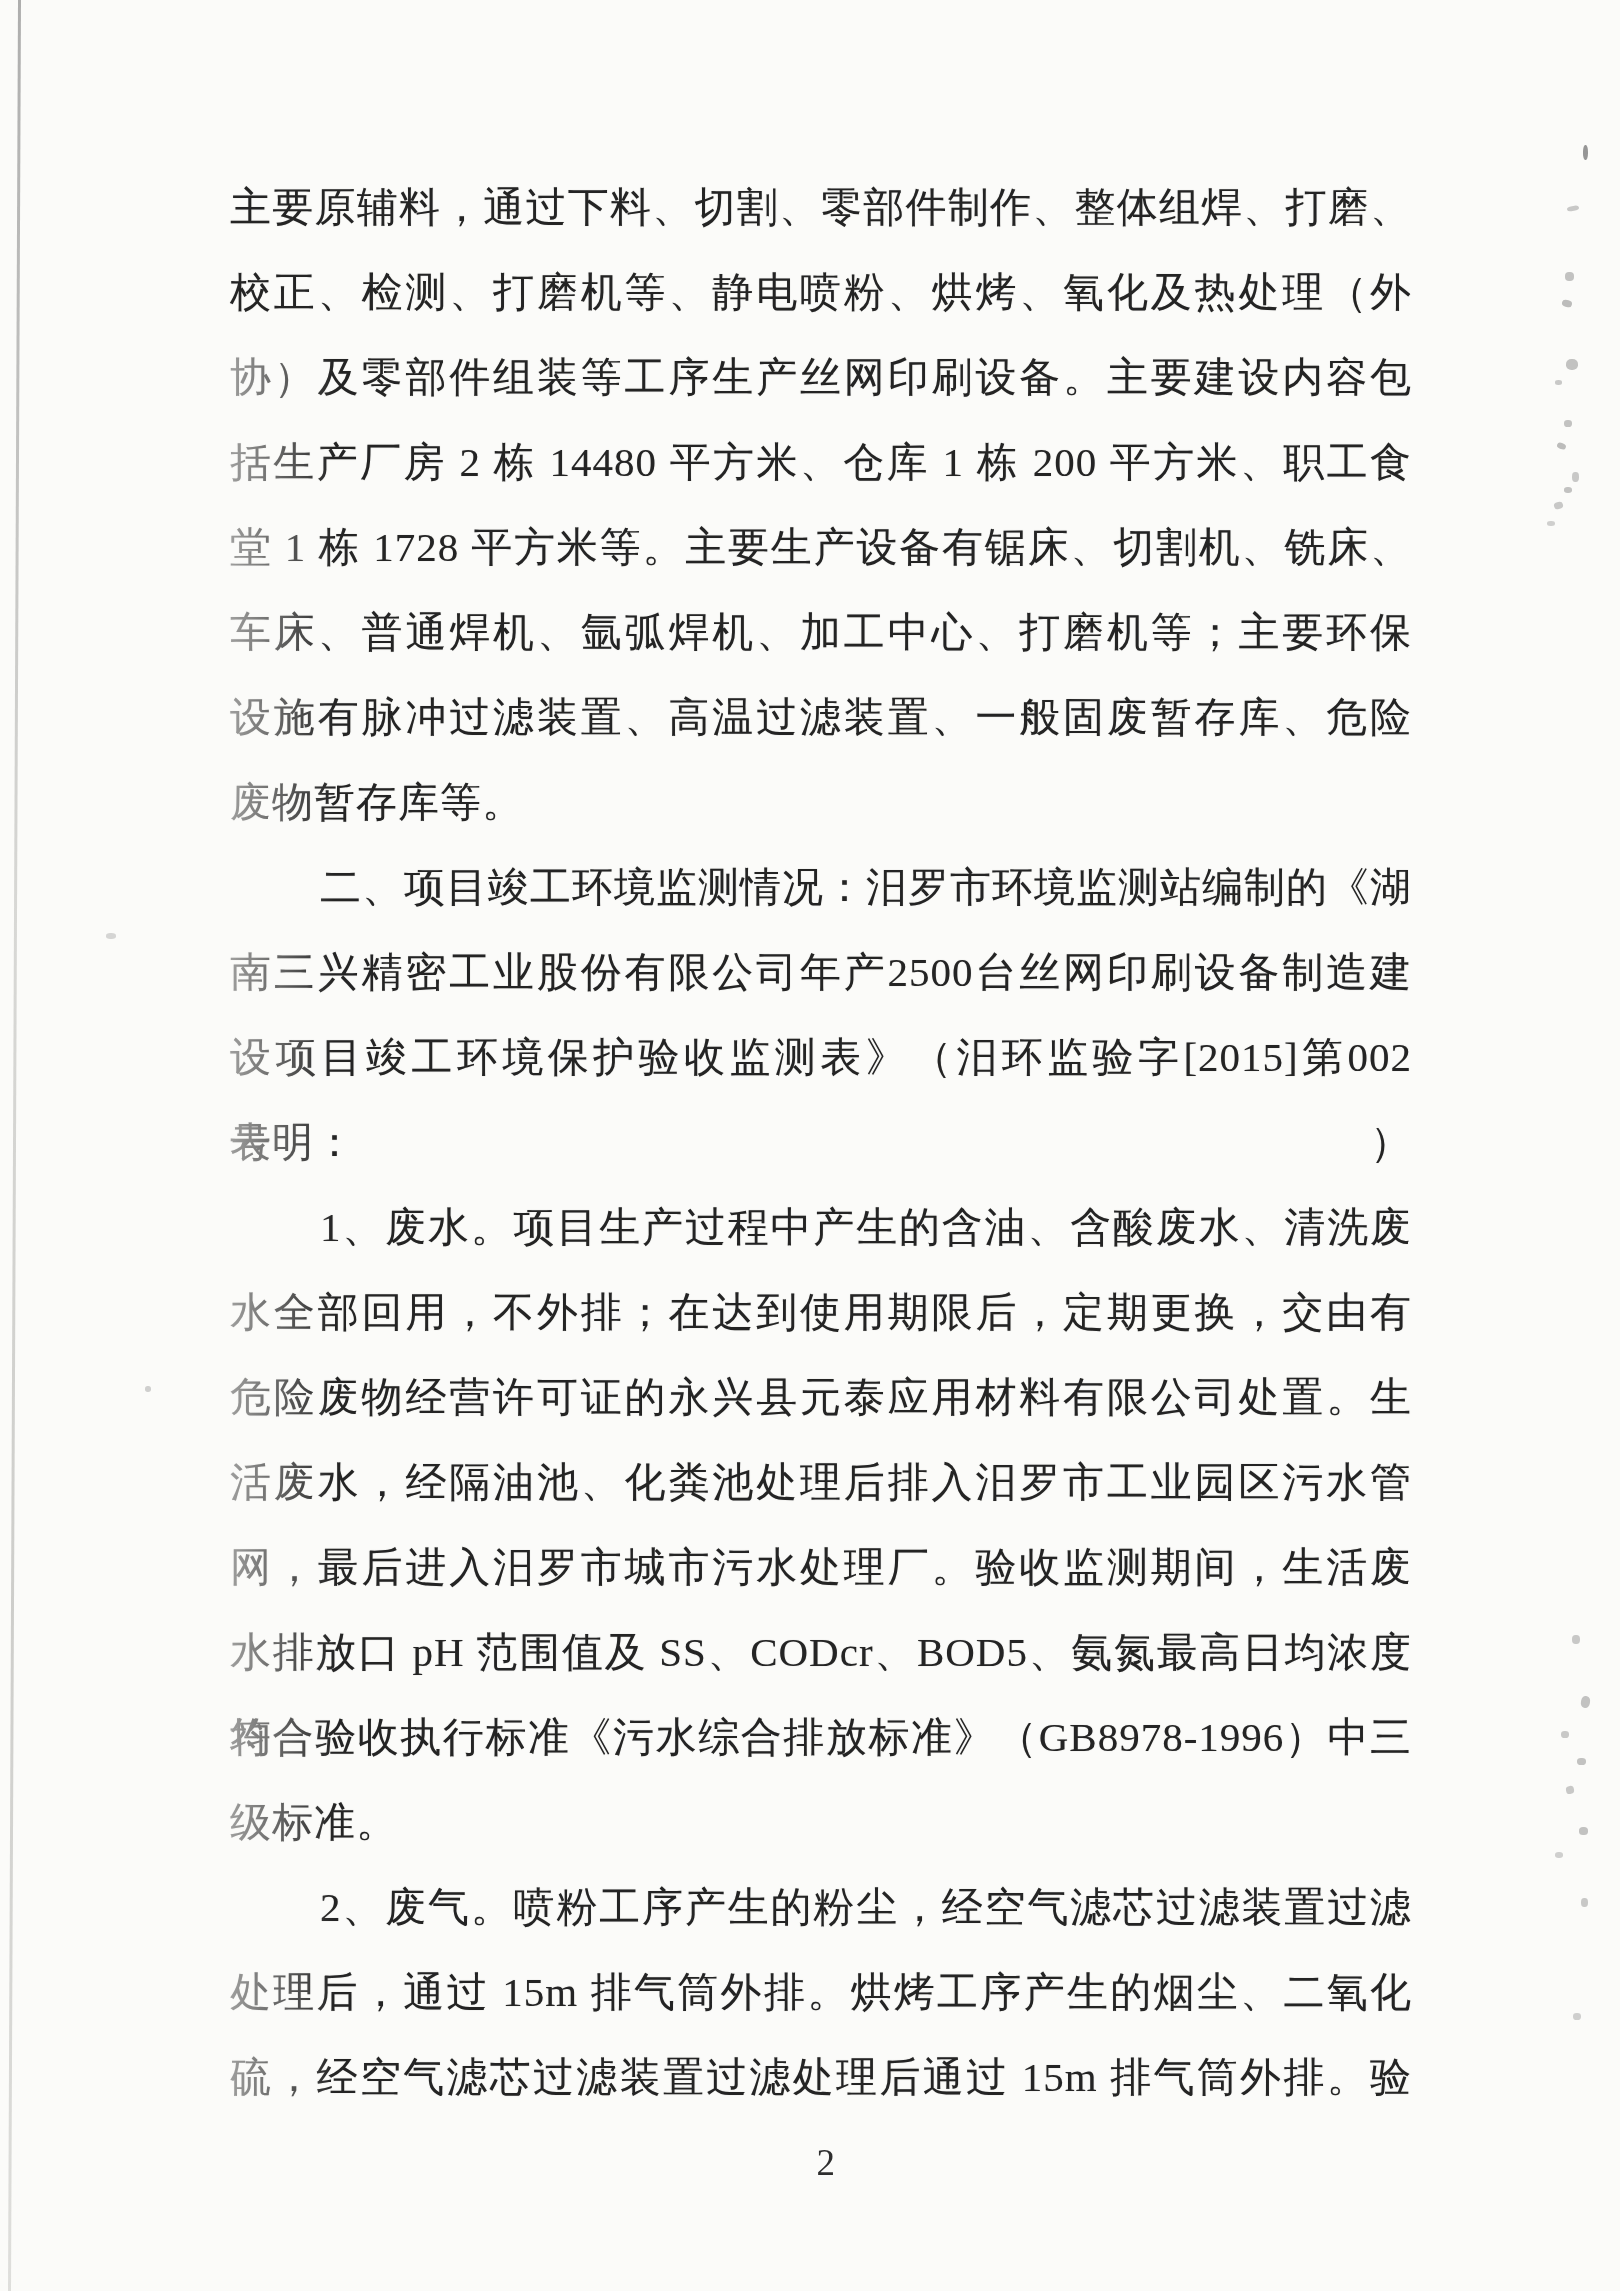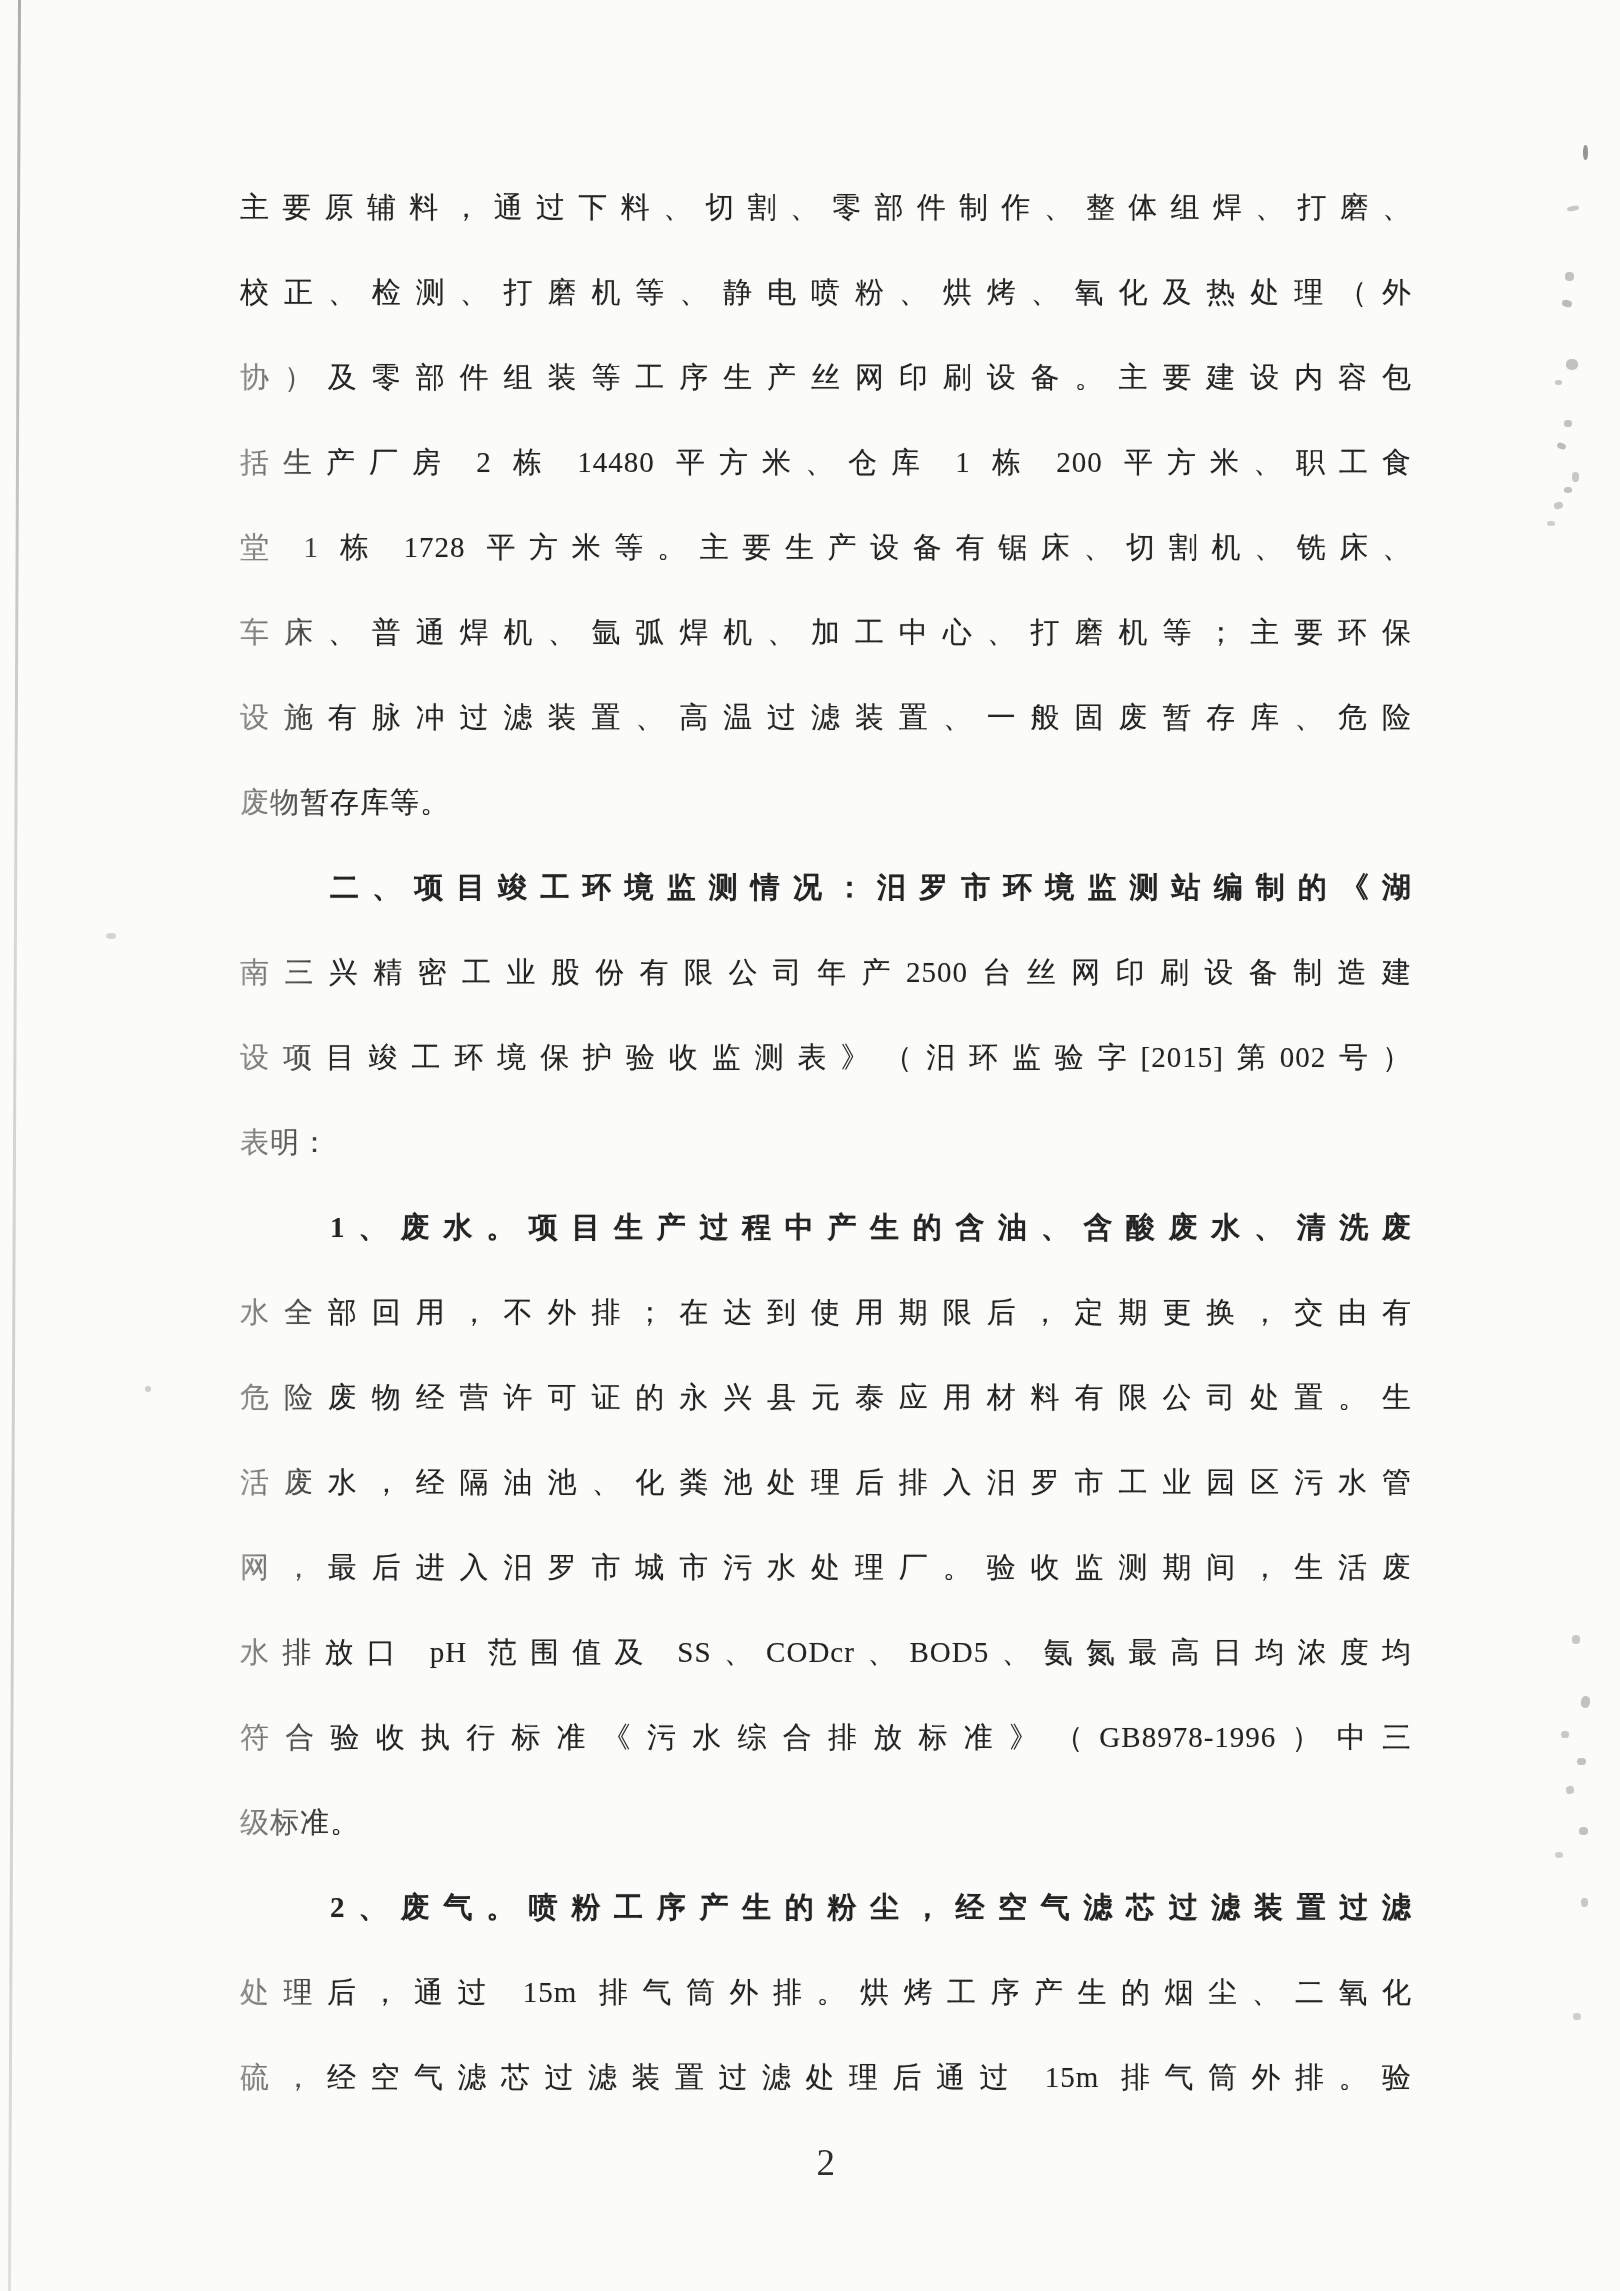--- a/index.html
+++ b/index.html
@@ -16,28 +16,27 @@
     background:linear-gradient(to bottom,#9a9a9a,#cfcfcc 40%,#c2c2bf 70%,#d8d8d5);
     transform:rotate(0.25deg);opacity:.8;
   }
   
   .text{
     position:absolute;left:230px;top:165px;width:1182px;
     color:#242424;
     text-shadow:0 0 1px rgba(70,70,70,.35);
   }
   .line{
-    height:85px;line-height:85px;font-size:29px;
+    height:85px;line-height:85px;font-size:41px;
     letter-spacing:1px;
     text-align:justify;text-align-last:left;
     white-space:nowrap;
-    margin-left:10px;
   }
   .line.full{text-align-last:justify;white-space:normal;}
-  .line.indent{text-indent:90px;font-weight:bold;}
+  .line.indent{text-indent:90px;}
   
   .fade{
     position:absolute;left:221px;top:343px;width:113px;height:1799px;
     background:linear-gradient(to right,rgba(251,251,249,.62),rgba(251,251,249,0));
     pointer-events:none;
   }
   .page-num{
     position:absolute;left:0;right:0;top:2141px;height:49px;
     text-align:center;font-size:37px;color:#2e2e2e;
     transform:translateX(15.7px);

